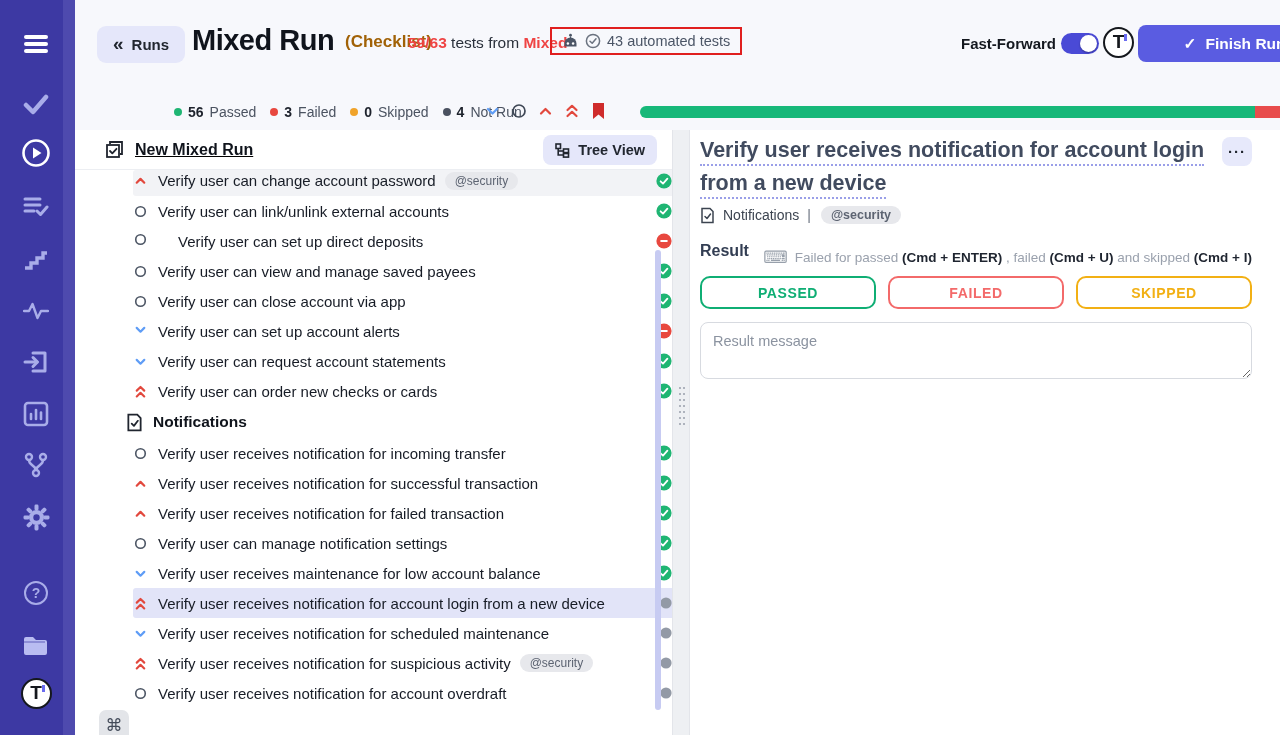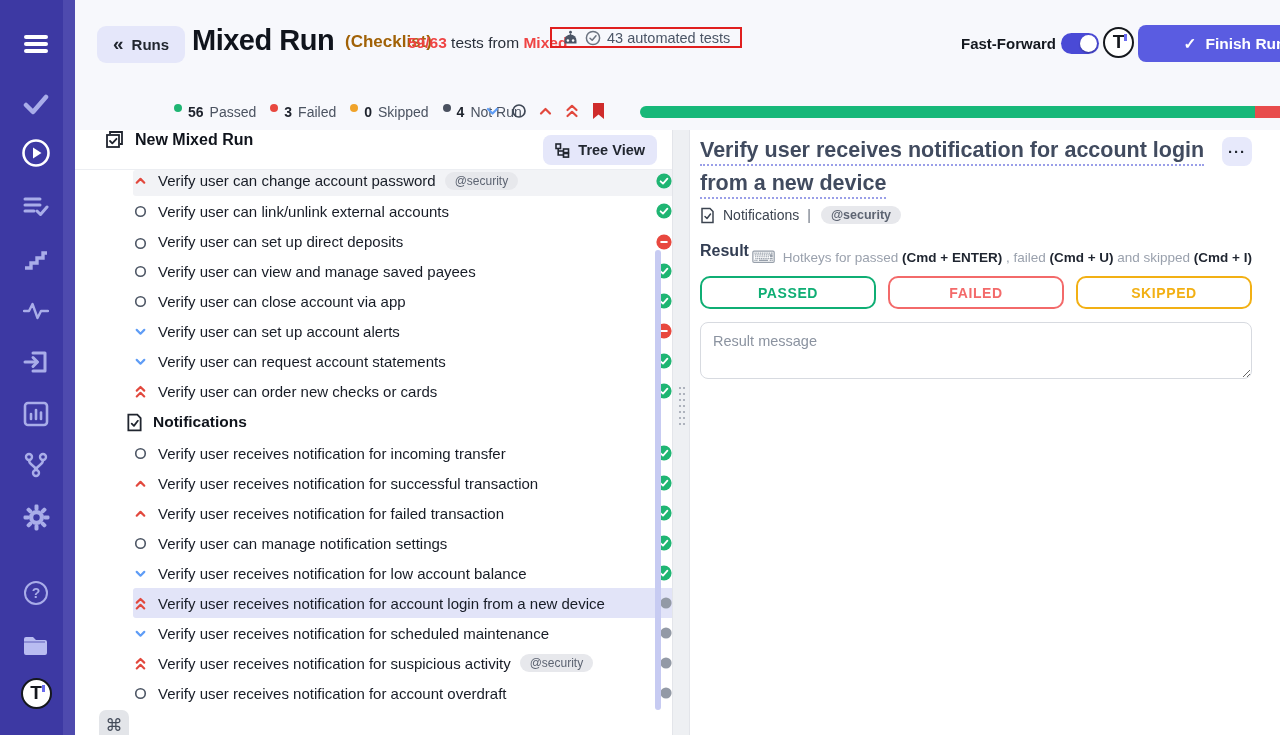--- a/index.html
+++ b/index.html
@@ -19,41 +19,41 @@
   .logo-circle .tick { position:absolute; right:5px; top:5px; width:3px; height:7px; background:#6a6cf0; }
 
   
   #topband { position:absolute; left:75px; top:0; right:0; height:130px; background:#f7f8fc; }
   #runs-btn { position:absolute; left:22px; top:26px; height:37px; padding:0 16px; background:#e5e7fa; border-radius:9px; display:flex; align-items:center; gap:8px; font-size:15px; font-weight:700; color:#21262f; cursor:pointer; }
   #runs-btn .bk { font-size:19px; font-weight:700; transform:translateY(-1px); }
   #run-title { position:absolute; left:117px; top:24px; font-size:29px; font-weight:800; color:#10141c; letter-spacing:-0.5px; }
   #run-subtitle { position:absolute; left:270px; top:32px; font-size:17px; font-weight:700; color:#a16207; }
   #run-counts { position:absolute; left:333px; top:34px; font-size:15.5px; color:#2a303b; }
   #run-counts b { font-weight:800; color:#ef4444; }
-  #auto-badge { position:absolute; left:475px; top:27px; height:21px; border:2px solid #e01f1f; display:flex; align-items:center; gap:6px; padding:0 10px; }
+  #auto-badge { position:absolute; left:475px; top:27px; height:28px; border:2px solid #e01f1f; display:flex; align-items:center; gap:6px; padding:0 10px; }
   #auto-badge .txt { font-size:14.5px; color:#4b5566; }
   #ff-label { position:absolute; left:886px; top:35px; font-size:15px; font-weight:700; color:#14181f; }
   #ff-toggle { position:absolute; left:986px; top:33px; width:38px; height:21px; background:#4a4ad6; border-radius:11px; cursor:pointer; }
   #ff-toggle .knob { position:absolute; right:2px; top:2px; width:17px; height:17px; background:#fff; border-radius:50%; box-shadow:0 1px 2px rgba(0,0,0,.3); }
   #hdr-logo { position:absolute; left:1028px; top:27px; cursor:pointer; }
   #finish-btn { position:absolute; left:1063px; top:25px; width:193px; height:37px; background:#5a5ce1; border-radius:8px; color:#fff; font-size:15.5px; font-weight:700; display:flex; align-items:center; justify-content:center; gap:9px; cursor:pointer; }
 
   
   #stats-row { position:absolute; left:99px; top:103px; height:18px; display:flex; align-items:center; gap:14px; }
-  .stat-item { display:flex; align-items:flex-start; gap:6px; font-size:14px; color:#4b5361; }
+  .stat-item { display:flex; align-items:center; gap:6px; font-size:14px; color:#4b5361; }
   .stat-item .dot { width:8px; height:8px; border-radius:50%; }
   .stat-item b { color:#1d222c; font-weight:800; }
   #filter-icons { position:absolute; left:410px; top:102px; display:flex; align-items:center; gap:11px; }
   #filter-icons span { cursor:pointer; display:flex; }
   #progress-bar { position:absolute; left:565px; top:106px; width:692px; height:12px; border-radius:6px; overflow:hidden; display:flex; }
   #progress-bar div { height:100%; }
 
   
   #list-panel { position:absolute; left:75px; top:130px; width:597px; bottom:0; background:#fff; }
-  #list-header { position:absolute; left:0; top:0; width:100%; height:40px; border-bottom:1px solid #eceef2; display:flex; align-items:flex-start; }
+  #list-header { position:absolute; left:0; top:0; width:100%; height:40px; border-bottom:1px solid #eceef2; display:flex; align-items:center;text-decoration:underline; }
   #list-title { display:flex; align-items:center; gap:11px; margin-left:30px; font-size:16px; font-weight:700; color:#10141c; }
   #tree-view-btn { position:absolute; right:15px; top:5px; height:30px; padding:0 12px; background:#e5e7fa; border-radius:8px; display:flex; align-items:center; gap:8px; font-size:14.5px; font-weight:600; color:#21262f; cursor:pointer; }
   #list-body { position:absolute; left:0; top:40px; width:100%; bottom:0; overflow:hidden;padding-left:23px; }
   .row { position:relative; height:30px; margin-left:35px; width:545px; display:flex; align-items:center; border-radius:3px; cursor:pointer; }
   .row .pri { width:14px; display:flex; justify-content:center; margin-right:11px; flex:none; }
   .row .lbl { font-size:15px; color:#171c26; white-space:nowrap; }
   .row .tag, .pill { background:#e7e8ec; color:#5d6472; font-size:12px; padding:2px 10px; border-radius:10px; margin-left:9px; white-space:nowrap; }
   .row .st { position:absolute; right:6px; display:flex; }
   .row.selected { background:#e2e4f8; }
   .row.hovered { background:#f2f3f6; }
@@ -361,21 +361,21 @@
           <span class="lbl">Verify user can link/unlink external accounts</span>
           <span class="st">
             <svg width="16" height="16" viewBox="0 0 16 16">
               <circle cx="8" cy="8" r="7.6" fill="#1fb573"></circle>
               <path d="M4.6 8.3 L7 10.6 L11.4 5.6" fill="none" stroke="#fff" stroke-width="1.8" stroke-linecap="round" stroke-linejoin="round"></path>
             </svg>
           </span>
         </div>
       </div>
       <div class="row">
-        <div class="" style="display: flex; align-items: flex-end; width: 100%;">
+        <div class="" style="display: flex; align-items: flex-start; width: 100%; gap: 20px;">
           <span class="pri">
             <svg width="13" height="13" viewBox="0 0 12 12">
               <circle cx="6" cy="6" r="4.4" fill="none" stroke="#4c5564" stroke-width="1.5"></circle>
             </svg>
           </span>
           <span class="lbl">Verify user can set up direct deposits</span>
           <span class="st">
             <svg width="16" height="16" viewBox="0 0 16 16">
               <circle cx="8" cy="8" r="7.6" fill="#e8483f"></circle>
               <rect x="4.2" y="7" width="7.6" height="2" rx="1" fill="#fff"></rect>
@@ -409,21 +409,21 @@
           <span class="lbl">Verify user can close account via app</span>
           <span class="st">
             <svg width="16" height="16" viewBox="0 0 16 16">
               <circle cx="8" cy="8" r="7.6" fill="#1fb573"></circle>
               <path d="M4.6 8.3 L7 10.6 L11.4 5.6" fill="none" stroke="#fff" stroke-width="1.8" stroke-linecap="round" stroke-linejoin="round"></path>
             </svg>
           </span>
         </div>
       </div>
       <div class="row">
-        <div class="" style="display: flex; align-items: center; width: 100%;">
+        <div class="" style="display: flex; align-items: flex-start; width: 100%;">
           <span class="pri">
             <svg width="13" height="13" viewBox="0 0 12 12">
               <path d="M2.5 4.5 L6 8 L9.5 4.5" fill="none" stroke-width="2" stroke-linecap="round" stroke-linejoin="round" stroke="#5f9df6"></path>
             </svg>
           </span>
           <span class="lbl">Verify user can set up account alerts</span>
           <span class="st">
             <svg width="16" height="16" viewBox="0 0 16 16">
               <circle cx="8" cy="8" r="7.6" fill="#e8483f"></circle>
               <rect x="4.2" y="7" width="7.6" height="2" rx="1" fill="#fff"></rect>
@@ -541,21 +541,21 @@
           </span>
         </div>
       </div>
       <div class="row">
         <div class="" style="display: flex; align-items: center; width: 100%;">
           <span class="pri">
             <svg width="13" height="13" viewBox="0 0 12 12">
               <path d="M2.5 4.5 L6 8 L9.5 4.5" fill="none" stroke-width="2" stroke-linecap="round" stroke-linejoin="round" stroke="#5f9df6"></path>
             </svg>
           </span>
-          <span class="lbl">Verify user receives notification for low account balance</span>
+          <span class="lbl">Verify user receives maintenance for low account balance</span>
           <span class="st">
             <svg width="16" height="16" viewBox="0 0 16 16">
               <circle cx="8" cy="8" r="7.6" fill="#1fb573"></circle>
               <path d="M4.6 8.3 L7 10.6 L11.4 5.6" fill="none" stroke="#fff" stroke-width="1.8" stroke-linecap="round" stroke-linejoin="round"></path>
             </svg>
           </span>
         </div>
       </div>
       <div class="row selected">
         <div class="" style="display: flex; align-items: center; width: 100%;">
@@ -650,21 +650,21 @@
           </g>
         </svg>
     </span>
     <span>Notifications</span>
     <span class="sep">|</span>
     <span class="pill">@security</span>
   </div>
 
   <div id="result-label">Result</div>
   <div id="hotkeys">
-    <span class="kbd-ic">⌨</span><span id="hotkeys-text"><span>Hotkeys for passed </span><b>(Cmd + ENTER)</b><span> , failed </span><b>(Cmd + U)</b><span> and skipped </span><b>(Cmd + I)</b></span>
+    <span class="kbd-ic">⌨</span><span id="hotkeys-text"><span>Failed for passed </span><b>(Cmd + ENTER)</b><span> , failed </span><b>(Cmd + U)</b><span> and skipped </span><b>(Cmd + I)</b></span>
   </div>
 
   <div id="result-buttons">
       <button class="res-btn" style="color: rgb(15, 174, 116); border-color: rgb(15, 174, 116);">PASSED</button>
       <button class="res-btn" style="color: rgb(243, 106, 106); border-color: rgb(243, 106, 106);">FAILED</button>
       <button class="res-btn" style="color: rgb(242, 176, 20); border-color: rgb(242, 176, 20);">SKIPPED</button>
     </div>
 
   <textarea id="result-msg" placeholder="Result message" style=""></textarea>
 </div>

